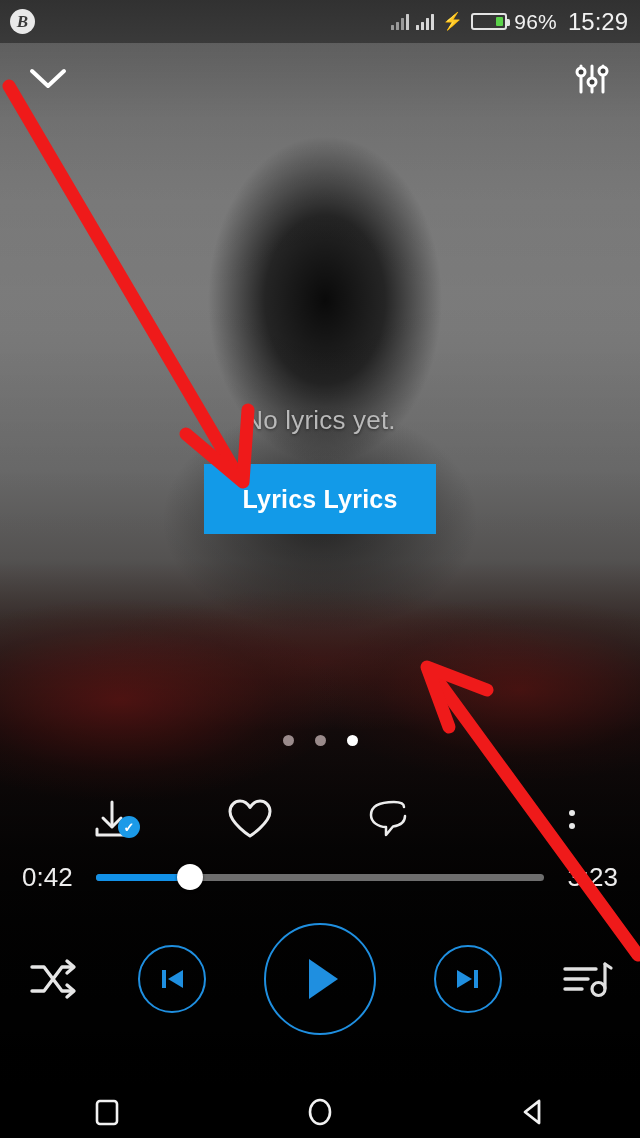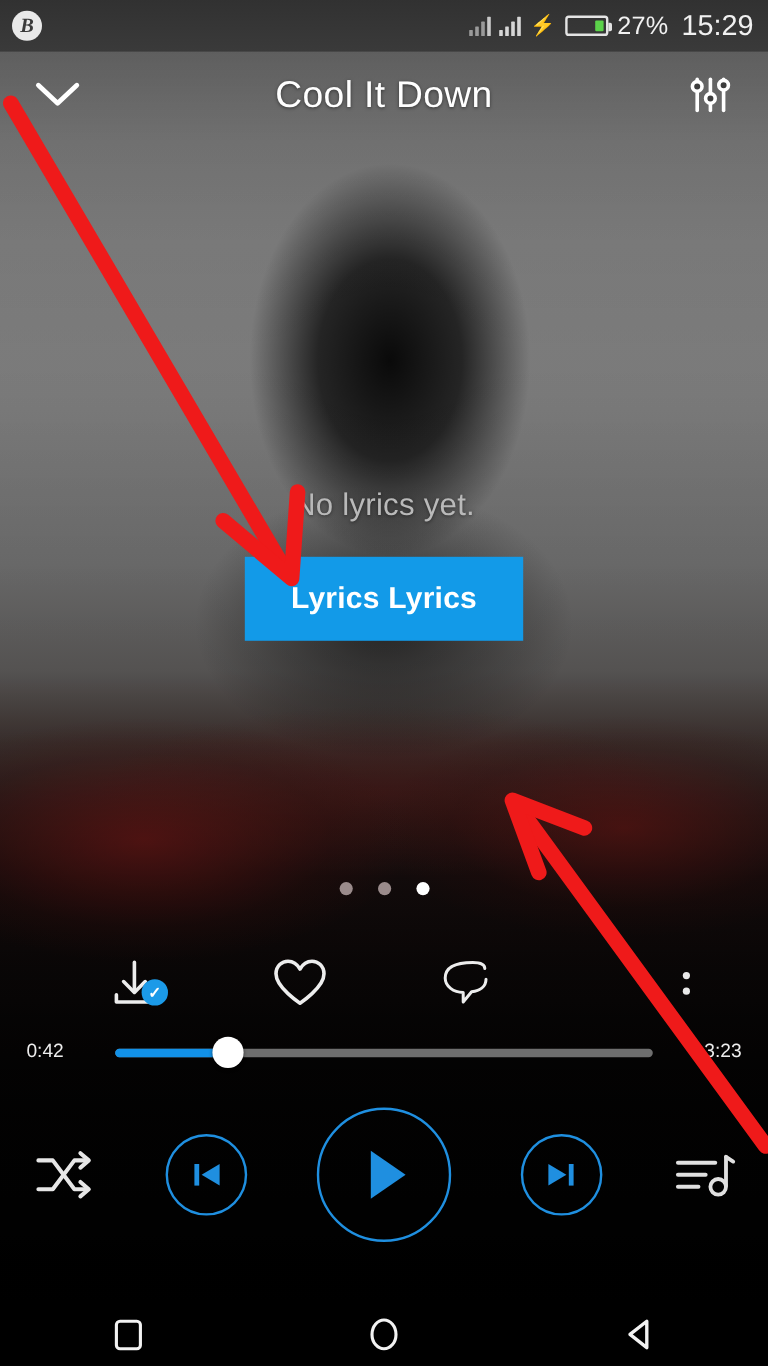--- a/index.html
+++ b/index.html
@@ -130,21 +130,21 @@
     color:#fff; font-size:13px; font-weight:bold; line-height:1;
   }
   .kebab { display:flex; flex-direction:column; gap:7px; align-items:center; }
   .kebab i { display:block; width:6px; height:6px; border-radius:50%; background:#e8e8e8; }
 
   
   .seek {
     position:absolute; left:0; top:857px; width:640px; height:40px;
     display:flex; align-items:center; padding:0 22px;
   }
-  .time { color:#ededed; font-size:16px; width:62px; }
+  .time { color:#ededed; font-size:26px; width:62px; }
   .time.right { text-align:right; }
   .track {
     position:relative; flex:1; height:7px; margin:0 12px;
     background:#6e6e6e; border-radius:3.5px;
   }
   .track .progress {
     position:absolute; left:0; top:0; height:100%;
     background:#1291e8; border-radius:3.5px;
   }
   .track .thumb {
@@ -200,32 +200,31 @@
       <div class="sig">
           <i></i>
           <i></i>
           <i></i>
           <i></i>
         </div>
       <div class="bolt">⚡</div>
       <div class="battery">
           <div class="fill" style="width: 27%;"></div>
         </div>
-      <div class="sb-text">27%</div>
+      <div class="sb-text">96%</div>
       <div class="sb-time">15:29</div>
     </div>
   </div>
 
   <div class="header">
     <div class="icon-btn">
       <svg width="40" height="26" viewBox="0 0 40 26">
         <path d="M4 5 L20 20 L36 5" fill="none" stroke="#ffffff" stroke-width="4" stroke-linecap="round" stroke-linejoin="round"></path>
       </svg>
     </div>
-    <div class="hdr-title">Cool It Down</div>
     <div class="icon-btn">
       <svg width="38" height="38" viewBox="0 0 38 38">
         <line x1="8" y1="6" x2="8" y2="32" stroke="#ffffff" stroke-width="3" stroke-linecap="round"></line>
         <line x1="19" y1="6" x2="19" y2="32" stroke="#ffffff" stroke-width="3" stroke-linecap="round"></line>
         <line x1="30" y1="6" x2="30" y2="32" stroke="#ffffff" stroke-width="3" stroke-linecap="round"></line>
         <circle cx="8" cy="12" r="4" fill="#3d3d3d" stroke="#ffffff" stroke-width="3"></circle>
         <circle cx="19" cy="22" r="4" fill="#3d3d3d" stroke="#ffffff" stroke-width="3"></circle>
         <circle cx="30" cy="11" r="4" fill="#3d3d3d" stroke="#ffffff" stroke-width="3"></circle>
       </svg>
     </div>

